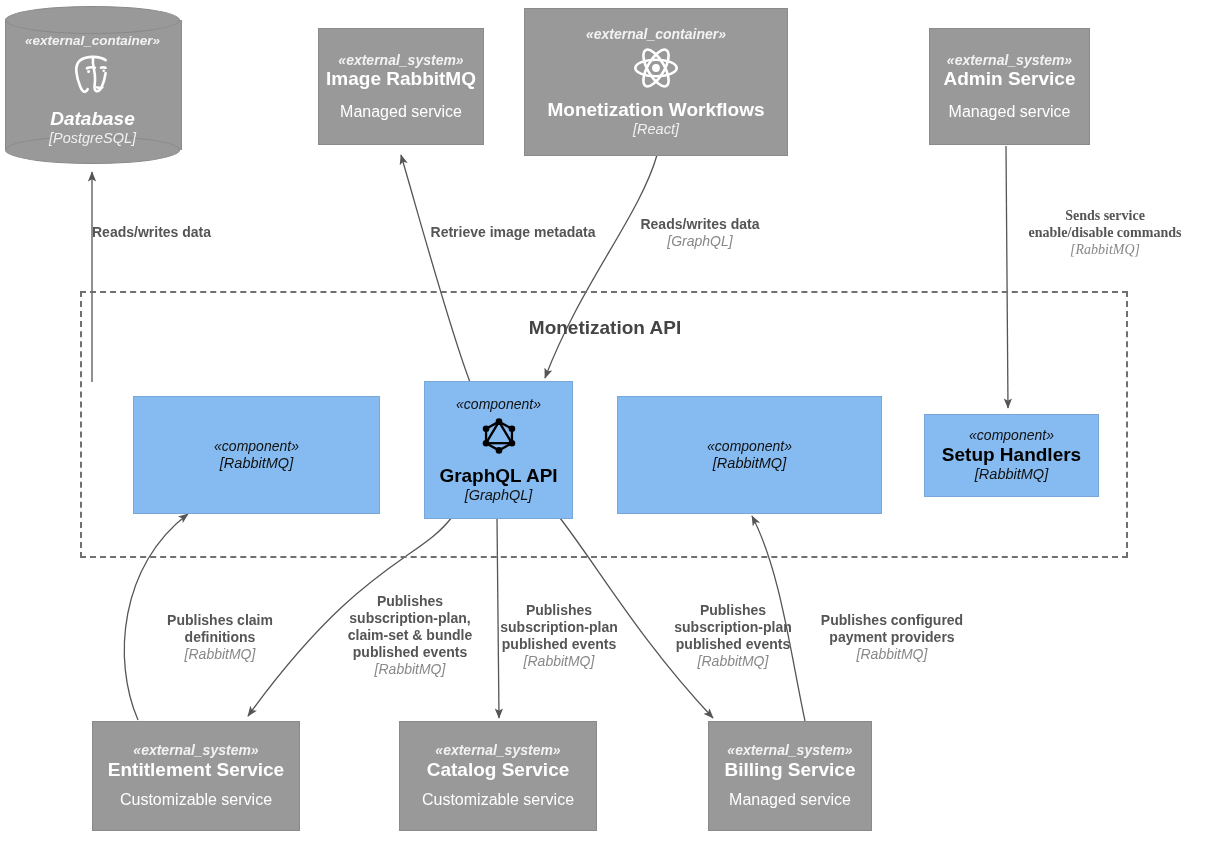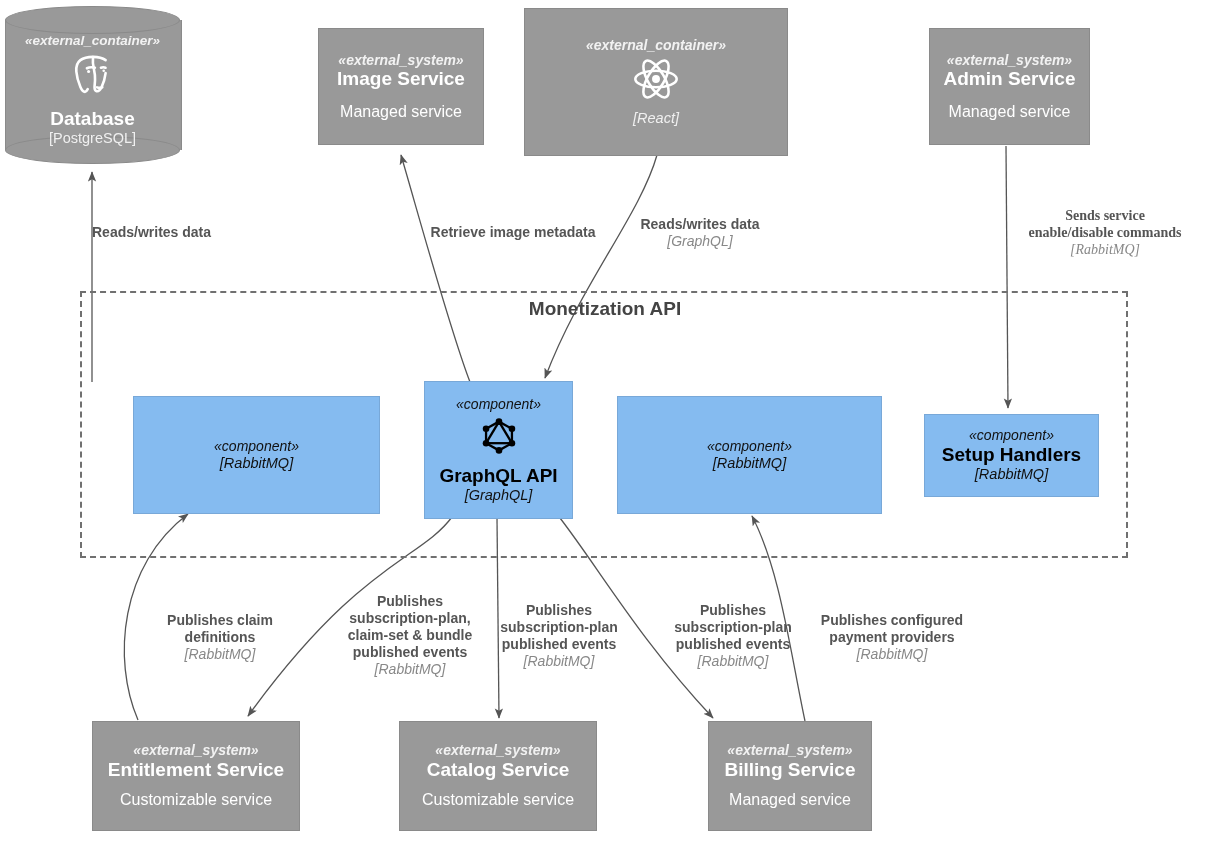--- a/index.html
+++ b/index.html
@@ -196,21 +196,21 @@
     <path d="M 452,517 C 420,560 360,562 248,716" fill="none" stroke="#555555" stroke-width="1.3" marker-end="url(#arrow)"></path>
 
     <path d="M 497,518 L 499,718" fill="none" stroke="#555555" stroke-width="1.3" marker-end="url(#arrow)"></path>
 
     <path d="M 560,518 C 600,570 640,640 713,718" fill="none" stroke="#555555" stroke-width="1.3" marker-end="url(#arrow)"></path>
 
     <path d="M 805,721 C 790,650 780,570 752,516" fill="none" stroke="#555555" stroke-width="1.3" marker-end="url(#arrow)"></path>
   </svg>
 
   <div class="boundary" style="left:80px; top:291px; width:1048px; height:267px;"></div>
-  <div class="boundary-label" style="left:455px; top:298px; width:300px;">
+  <div class="boundary-label" style="left:455px; top:317px; width:300px;">
     <div class="bname">Monetization API</div>
   </div>
 
   <div class="db-wrap" style="left:5px; top:6px; width:175px; height:158px;">
     <div class="db-body"></div>
     <div class="db-bot"></div>
     <div class="db-top"></div>
     <div class="db-content">
       <div class="stereo" style="font-style:italic;font-weight:bold;font-size:13.5px;color:#f2f2f2;">«external_container»</div>
       <span class="logo">
@@ -219,43 +219,44 @@
             <path d="M47.5 12.5c-4-3-9.5-4-15.5-4s-11.5 1-15.5 4c-4 3-5.5 8-5 14 .5 6 2.5 13 5 19 1.5 3.6 3.6 6 5.6 6 1.6 0 2.4-1.4 3.4-3.4"></path>
             <path d="M32 8.8c-.4 3.6-.2 9.4 1.2 15.2 1 4.3 1.4 8.6 1.3 12.6-.1 3.6-.6 6.6-.6 9.6 0 2.6.6 4 2.4 4.4 2.2.5 4.6-1.4 6.2-4.8 2.4-5 4.3-11.6 5-17.4"></path>
             <path d="M24.5 22.5c2.6-1.2 6.4-1.5 9.8-.7"></path>
             <path d="M41.8 21.8c1.8-.6 4-.6 5.6 0"></path>
             <path d="M37 46c1.6.6 4.4.7 6.4-.2"></path>
           </g>
           <circle cx="26.6" cy="26.4" r="1.9" fill="#ffffff"></circle>
           <circle cx="45.2" cy="25.6" r="1.6" fill="#ffffff"></circle>
         </svg>
       </span>
-      <div class="title" style="font-weight:bold;font-size:19px;color:#ffffff;">Database</div>
-      <div class="tech" style="font-size:14.5px;color:#f0f0f0;">[PostgreSQL]</div>
+      <div class="title" style="font-weight:bold;font-size:19px;color:#ffffff;font-style:italic;">Database</div>
+      <div class="tech" style="font-style:italic;font-size:14.5px;color:#f0f0f0;">[PostgreSQL]</div>
     </div>
   </div>
 
   <div class="node ext" style="left:318px; top:28px; width:166px; height:117px;">
     <div class="stereo">«external_system»</div>
-    <div class="title">Image Service</div>
+    <div class="title">Image RabbitMQ</div>
     <div class="desc" style="margin-top:12px;">Managed service</div>
   </div>
 
   <div class="node ext" style="left:524px; top:8px; width:264px; height:148px;">
     <div class="stereo">«external_container»</div>
     <span class="logo">
       <svg width="56" height="50" viewBox="0 0 64 58">
         <g fill="none" stroke="#ffffff" stroke-width="3">
           <ellipse cx="32" cy="29" rx="24" ry="9.6"></ellipse>
           <ellipse cx="32" cy="29" rx="24" ry="9.6" transform="rotate(60 32 29)"></ellipse>
           <ellipse cx="32" cy="29" rx="24" ry="9.6" transform="rotate(120 32 29)"></ellipse>
         </g>
         <circle cx="32" cy="29" r="4.6" fill="#ffffff"></circle>
       </svg>
     </span>
+    <div class="title">Monetization Workflows</div>
     <div class="tech">[React]</div>
   </div>
 
   <div class="node ext" style="left:929px; top:28px; width:161px; height:117px;">
     <div class="stereo">«external_system»</div>
     <div class="title">Admin Service</div>
     <div class="desc" style="margin-top:12px;">Managed service</div>
   </div>
 
   <div class="node cmp" style="left:133px; top:396px; width:247px; height:118px;">

